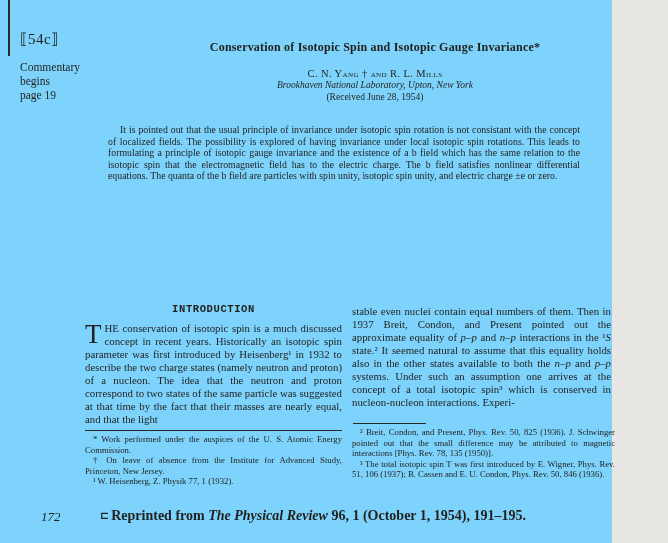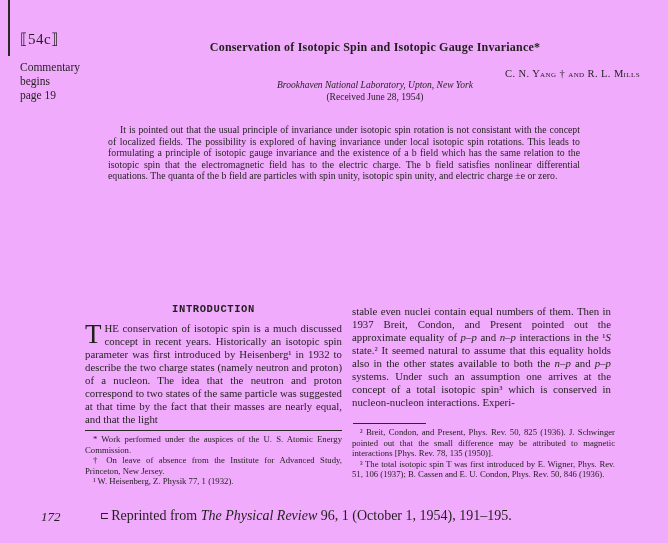--- a/index.html
+++ b/index.html
@@ -7,23 +7,23 @@
     padding: 0;
     width: 668px;
     height: 543px;
     overflow: hidden;
     background: #e8e7e4;
     font-family: "Liberation Serif", "DejaVu Serif", serif;
     color: #211f1c;
   }
   .page {
     position: relative;
-    width: 668px;
+    width: 612px;
     height: 543px;
-    background: #f0abfc;
+    background: #7dd3fc;
   }
   .scan-mark {
     position: absolute;
     left: 8px; top: 0;
     width: 2px; height: 56px;
     background: #2a2824;
   }
   .margin-label {
     position: absolute;
     left: 20px; top: 30px;
@@ -46,21 +46,20 @@
   .title {
     font-size: 12px;
     font-weight: bold;
     letter-spacing: 0.2px;
   }
   .authors {
     margin-top: 13px;
     font-size: 10.5px;
     font-variant: small-caps;
     letter-spacing: 0.4px;
-    text-align: right;
   }
   .affiliation {
     margin-top: 1px;
     font-size: 9.5px;
     font-style: italic;
   }
   .received {
     margin-top: 2px;
     font-size: 9.5px;
   }
@@ -122,20 +121,21 @@
   .pagenum {
     position: absolute;
     left: 28px; top: 1px;
     font-size: 13px;
     font-style: italic;
   }
   .reprint {
     position: absolute;
     left: 87px; top: 0;
     font-size: 14px;
+    font-weight: bold;
   }
   .rmark {
     font-family: "DejaVu Sans", sans-serif;
     font-size: 11px;
     vertical-align: 1px;
     margin-right: 2px;
   }
   .it { font-style: italic; }
 </style>
 </head>

